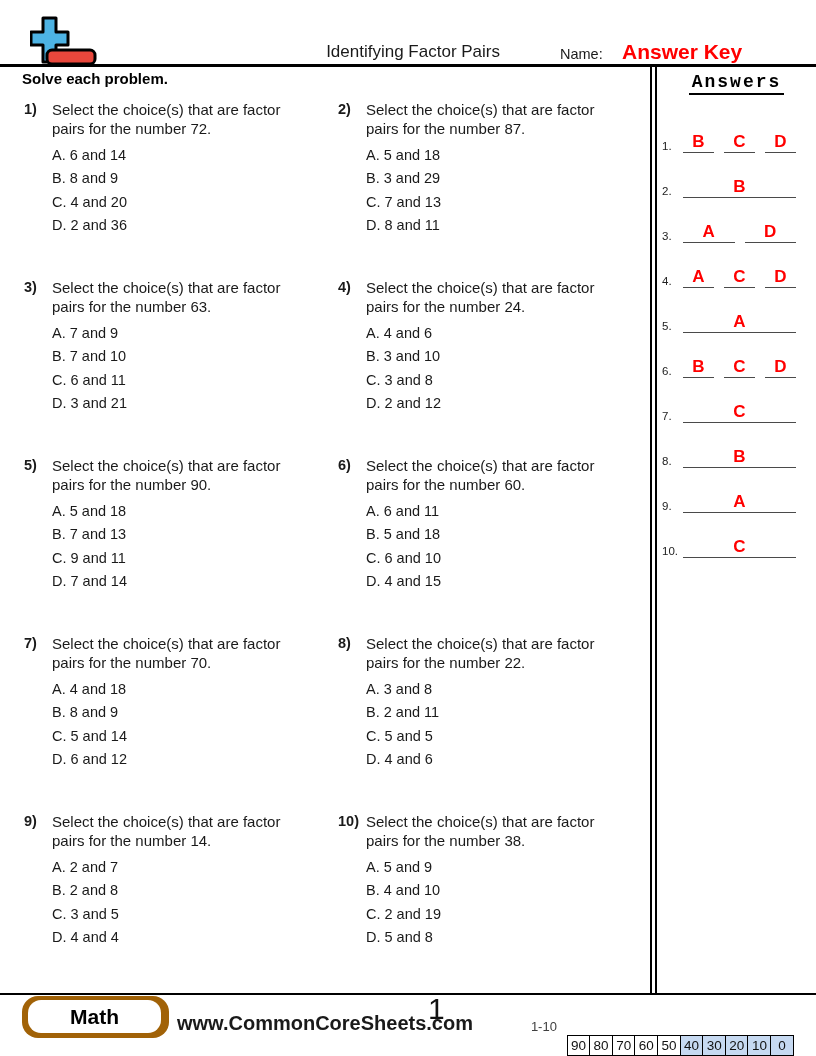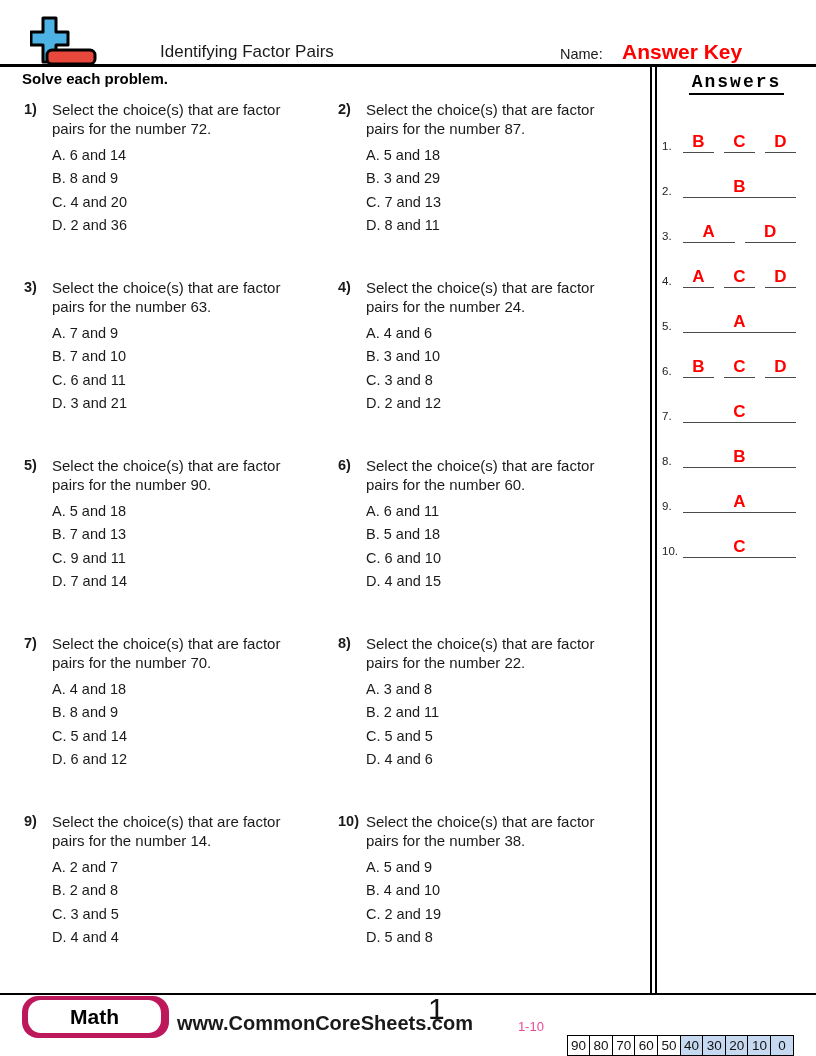--- a/index.html
+++ b/index.html
@@ -1,21 +1,21 @@
 <!DOCTYPE html>
 <html><head>
 <meta charset="utf-8">
 <style>
   * { margin:0; padding:0; box-sizing:border-box; }
   html,body { width:816px; height:1056px; background:#ffffff; color:#111;
     font-family:"Liberation Sans", sans-serif; position:relative; overflow:hidden; }
 
   
   .logo-svg { position:absolute; left:30px; top:16px; }
-  .page-title { position:absolute; left:160px; top:42px; width:340px; text-align:left;
+  .page-title { position:absolute; left:160px; top:42px; width:340px; text-align:right;
     font-size:17px; color:#1a1a1a; }
   .name-label { position:absolute; left:560px; top:46px; font-size:14.5px; color:#1a1a1a; }
   .name-value { position:absolute; left:622px; top:40px; font-size:21px; font-weight:bold; color:#ff0000; }
   .header-rule { position:absolute; left:0; top:64px; width:816px; height:3px; background:#000; }
   .instructions { position:absolute; left:22px; top:70px; font-size:15px; font-weight:bold; color:#000; }
 
   
   .vsep { position:absolute; left:650px; top:67px; height:926px; width:7px;
     border-left:2px solid #000; border-right:2px solid #000; }
 
@@ -43,28 +43,28 @@
   .p-q { width:250px; font-size:15px; line-height:19px; color:#1a1a1a; }
   .p-choices { margin-left:28px; margin-top:6px; }
   .p-choice { font-size:14.5px; line-height:23.4px; color:#1a1a1a; }
 
   .c1 { left:24px; }  .c2 { left:338px; }
   .r1 { top:100px; }  .r2 { top:278px; } .r3 { top:456px; } .r4 { top:634px; } .r5 { top:812px; }
 
   
   .footer-rule { position:absolute; left:0; top:993px; width:816px; height:2px; background:#000; }
   .math-badge { position:absolute; left:22px; top:996px; width:147px; height:42px;
-    background:#be185d; border-radius:16px; }
+    background:#a16207; border-radius:16px; }
   .math-badge-inner { position:absolute; left:6px; top:4px; right:8px; bottom:5px;
     background:#fff; border-radius:13px; display:flex; align-items:center; justify-content:center;
     font-size:21px; font-weight:bold; color:#000; }
   .site-url { position:absolute; left:177px; top:1012px; font-size:20px; color:#1a1a1a;font-weight:bold; }
   .page-num { position:absolute; left:428px; top:992px; font-size:30px; color:#111; }
   .score-strip { position:absolute; right:22px; top:997px; display:flex; align-items:center; }
-  .score-label { font-size:13px; color:#ec4899; margin-right:24px; }
+  .score-label { font-size:13px; color:#404040; margin-right:11px; }
   .score-cells { display:flex; }
   .score-cell { min-width:24px; height:21px; border:1.4px solid #000; margin-left:-1.4px;
     display:flex; align-items:center; justify-content:center; font-size:13.5px;
     color:#111; background:#fff; padding:0 2px;margin-top:38px; }
   .score-cell.hl { background:#c6d9f1; }
 </style>
 </head>
 <body>
 
 <svg class="logo-svg" width="72" height="52" viewBox="0 0 72 52">

